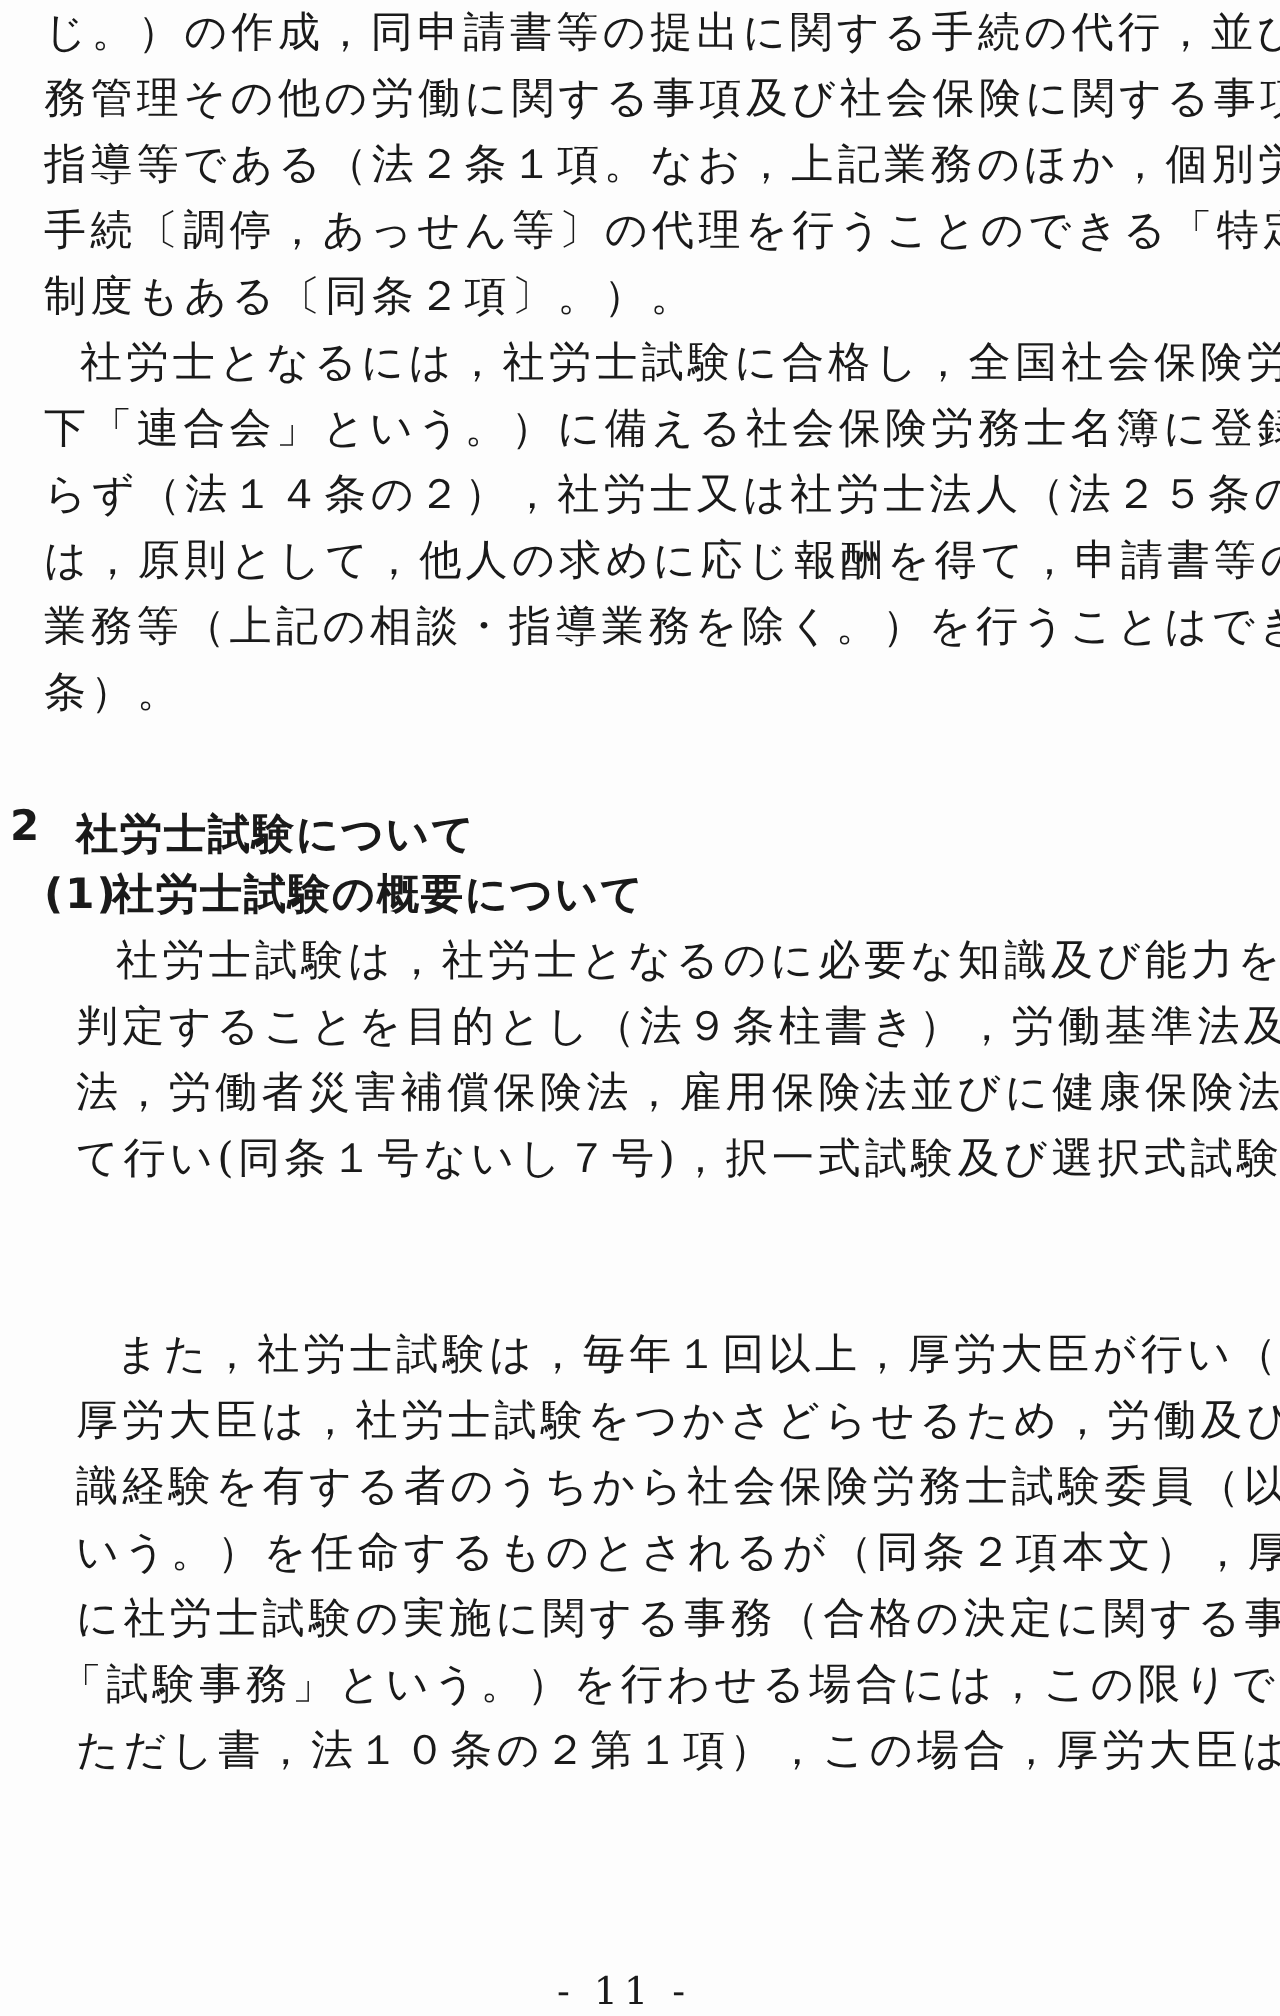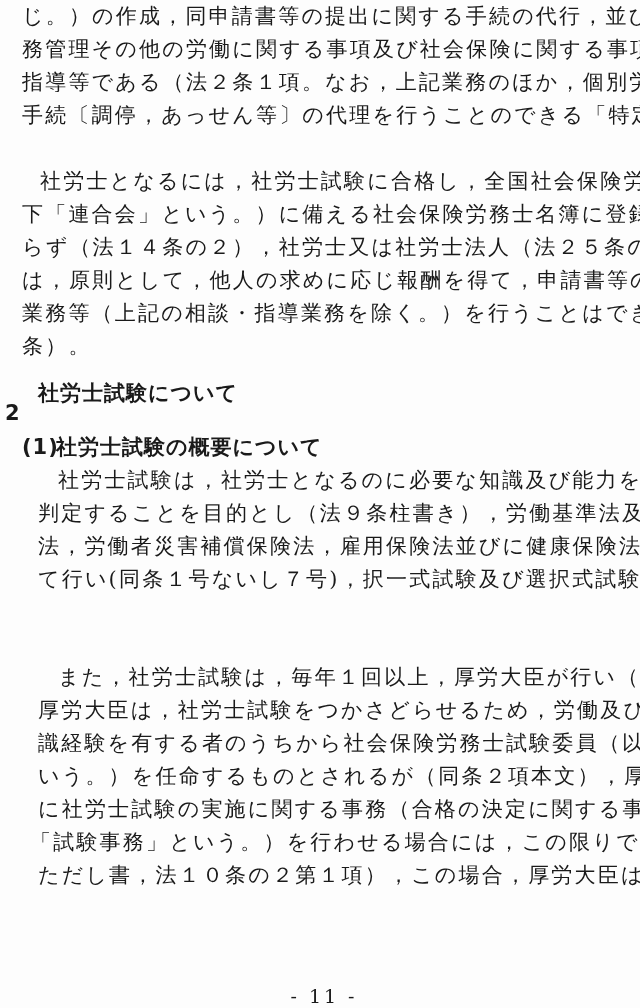--- a/index.html
+++ b/index.html
@@ -35,42 +35,42 @@
     }
     .pagenum {
       position: absolute;
       top: 984px;
       left: 0;
       width: 624px;
       text-align: center;
       font-size: 19px;
       line-height: 24px;
       letter-spacing: 3px;
-      padding-left: 12px;
     }
   </style>
 </head>
 <body>
 
 <div class="page">
 
   <div class="line" style="left:22px; top:3px;">じ。）の作成，同申請書等の提出に関する手続の代行，並びに事業における労</div>
   <div class="line" style="left:22px; top:36px;">務管理その他の労働に関する事項及び社会保険に関する事項についての相談・</div>
   <div class="line" style="left:22px; top:69px;">指導等である（法２条１項。なお，上記業務のほか，個別労働関係紛争の解決</div>
   <div class="line" style="left:22px; top:102px;">手続〔調停，あっせん等〕の代理を行うことのできる「特定社会保険労務士」</div>
+  <div class="line" style="left:22px; top:135px;">制度もある〔同条２項〕。）。</div>
 
   <div class="line" style="left:40px; top:168px;">社労士となるには，社労士試験に合格し，全国社会保険労務士会連合会（以</div>
   <div class="line" style="left:22px; top:201px;">下「連合会」という。）に備える社会保険労務士名簿に登録を受けなければな</div>
   <div class="line" style="left:22px; top:234px;">らず（法１４条の２），社労士又は社労士法人（法２５条の６参照）でない者</div>
   <div class="line" style="left:22px; top:267px;">は，原則として，他人の求めに応じ報酬を得て，申請書等の作成・提出の代行</div>
   <div class="line" style="left:22px; top:300px;">業務等（上記の相談・指導業務を除く。）を行うことはできない（法２７</div>
   <div class="line" style="left:22px; top:333px;">条）。</div>
 
   <div class="line heading" style="left:5px; top:400px;">2</div>
-  <div class="line heading" style="left:38px; top:380px;">社労士試験について</div>
+  <div class="line heading" style="left:38px; top:404px;">社労士試験について</div>
 
   <div class="line heading" style="left:22px; top:434px;">(1)</div>
   <div class="line heading" style="left:56px; top:434px;">社労士試験の概要について</div>
 
   <div class="line" style="left:58px; top:467px;">社労士試験は，社労士となるのに必要な知識及び能力を有するかどうかを</div>
   <div class="line" style="left:38px; top:500px;">判定することを目的とし（法９条柱書き），労働基準法及び労働安全衛生</div>
   <div class="line" style="left:38px; top:533px;">法，労働者災害補償保険法，雇用保険法並びに健康保険法等の８科目につい</div>
   <div class="line" style="left:38px; top:566px;">て行い(同条１号ないし７号)，択一式試験及び選択式試験の方法で行ってい</div>
 
   <div class="line" style="left:58px; top:664px;">また，社労士試験は，毎年１回以上，厚労大臣が行い（法１０条１項），</div>

